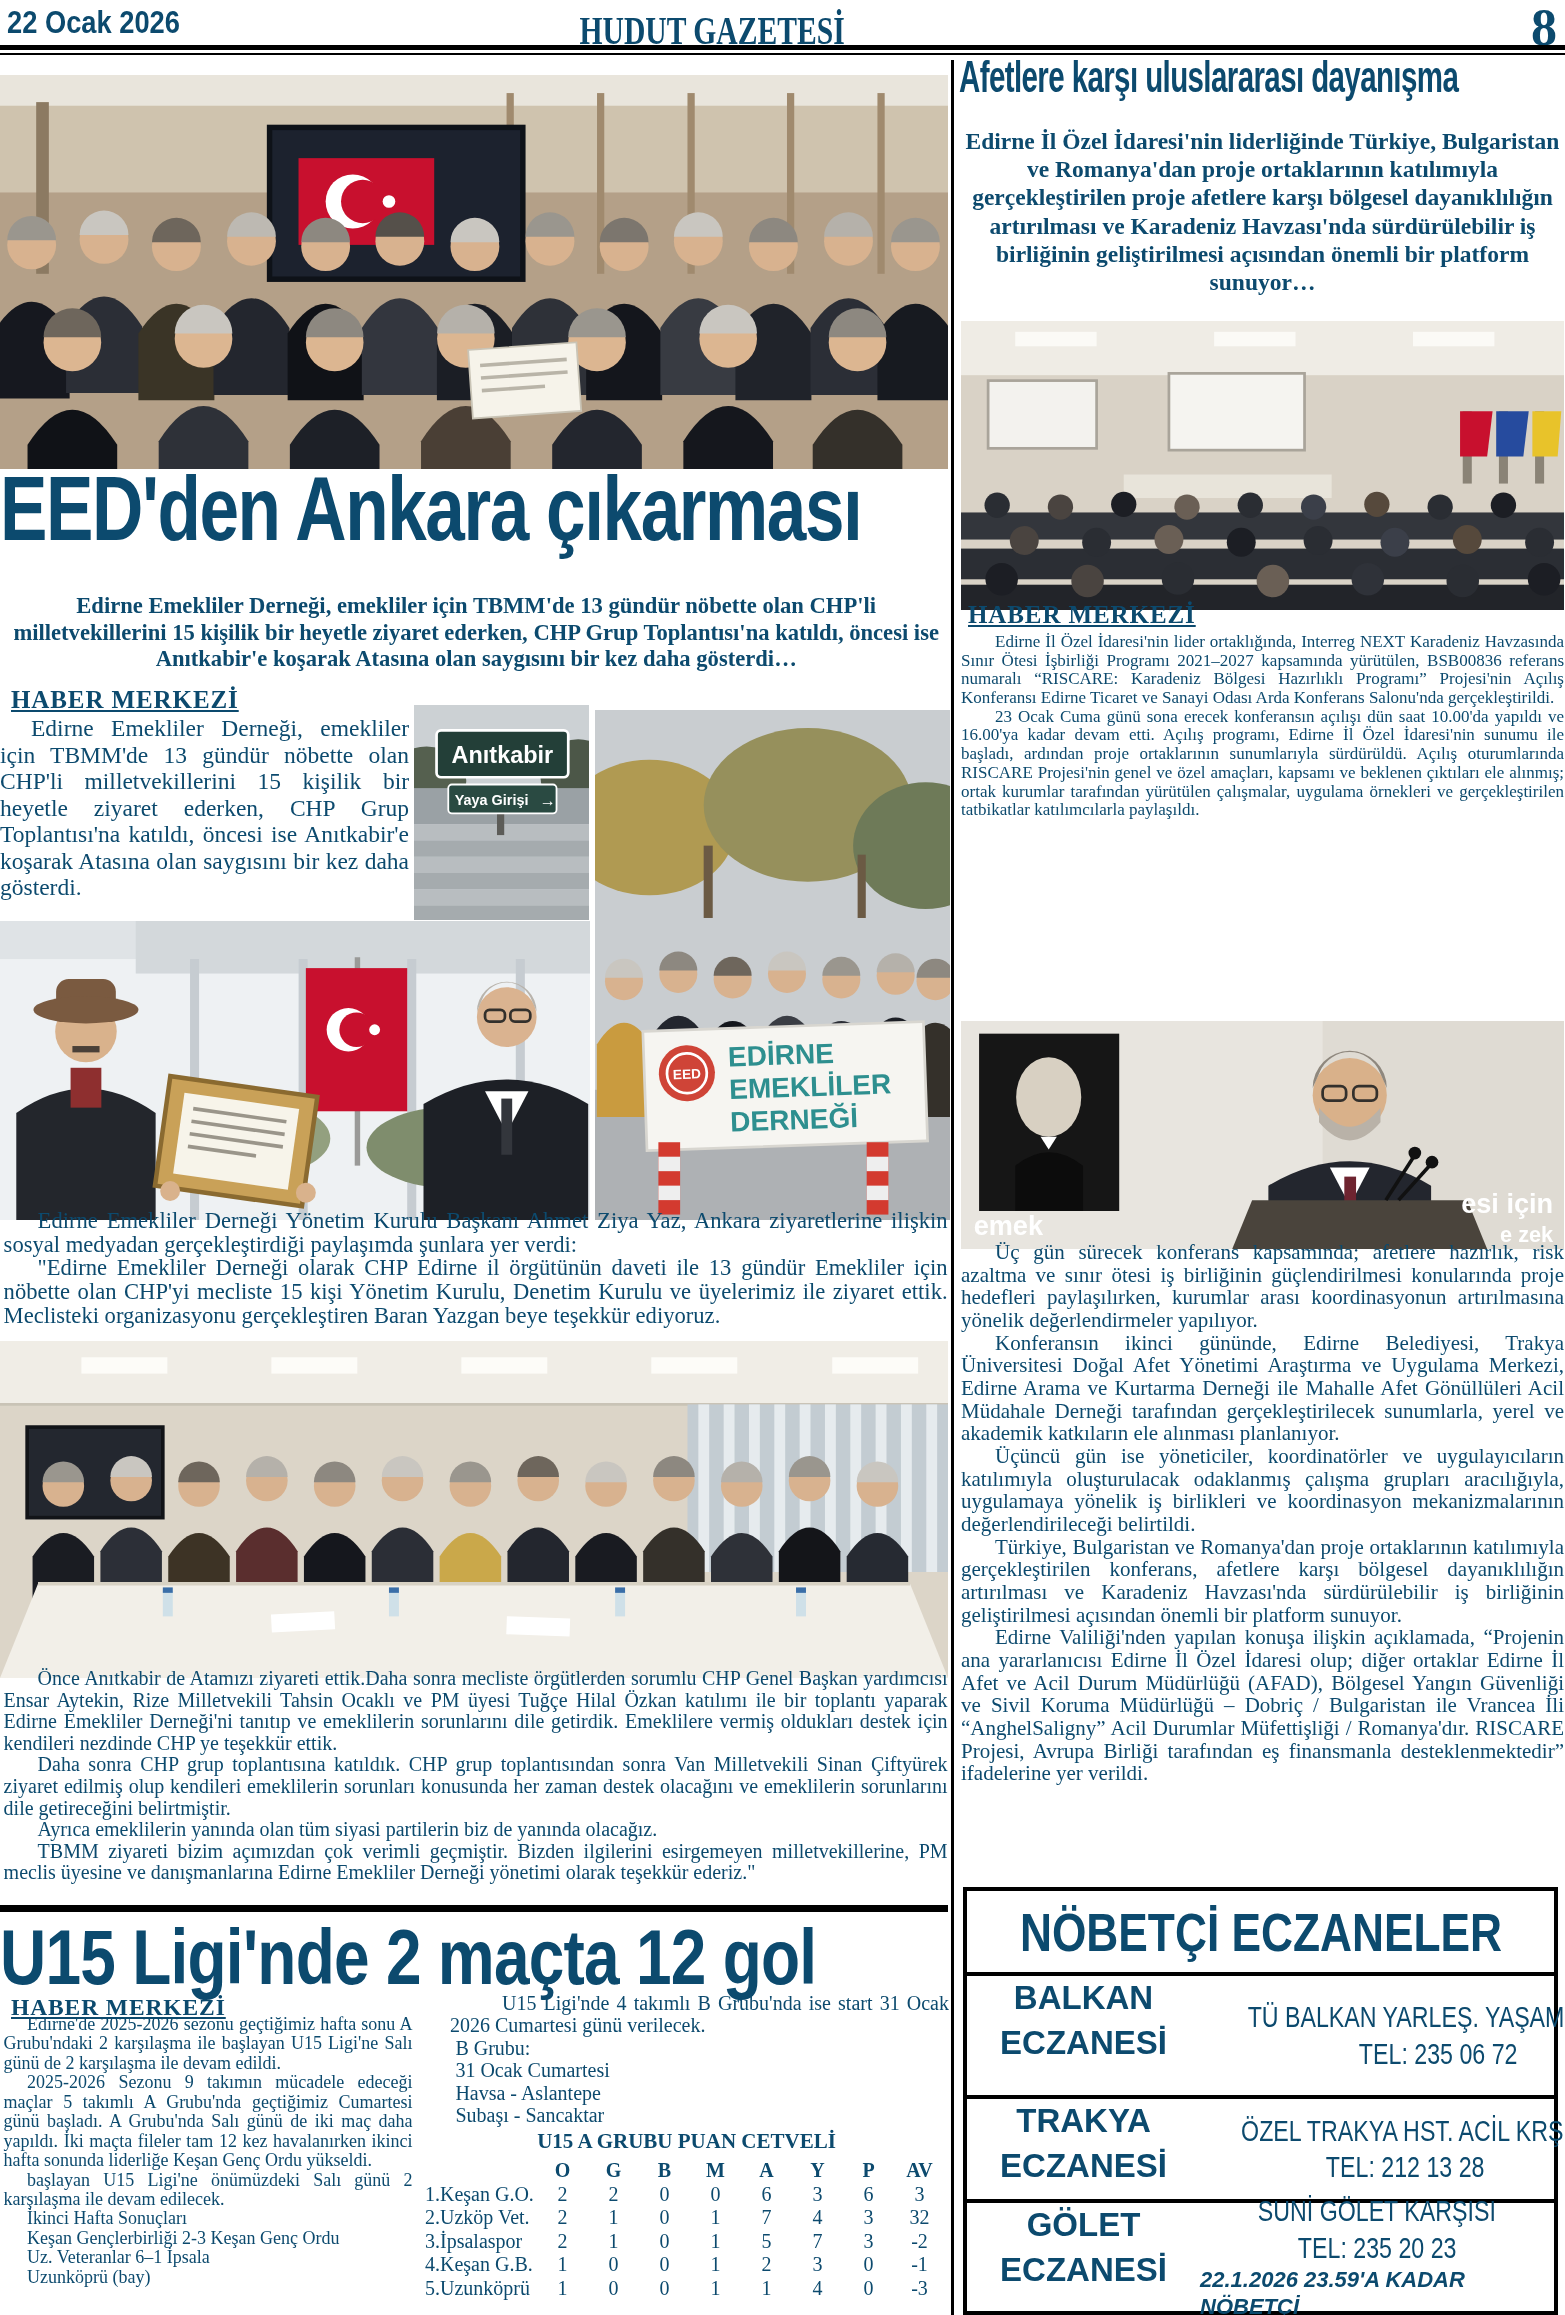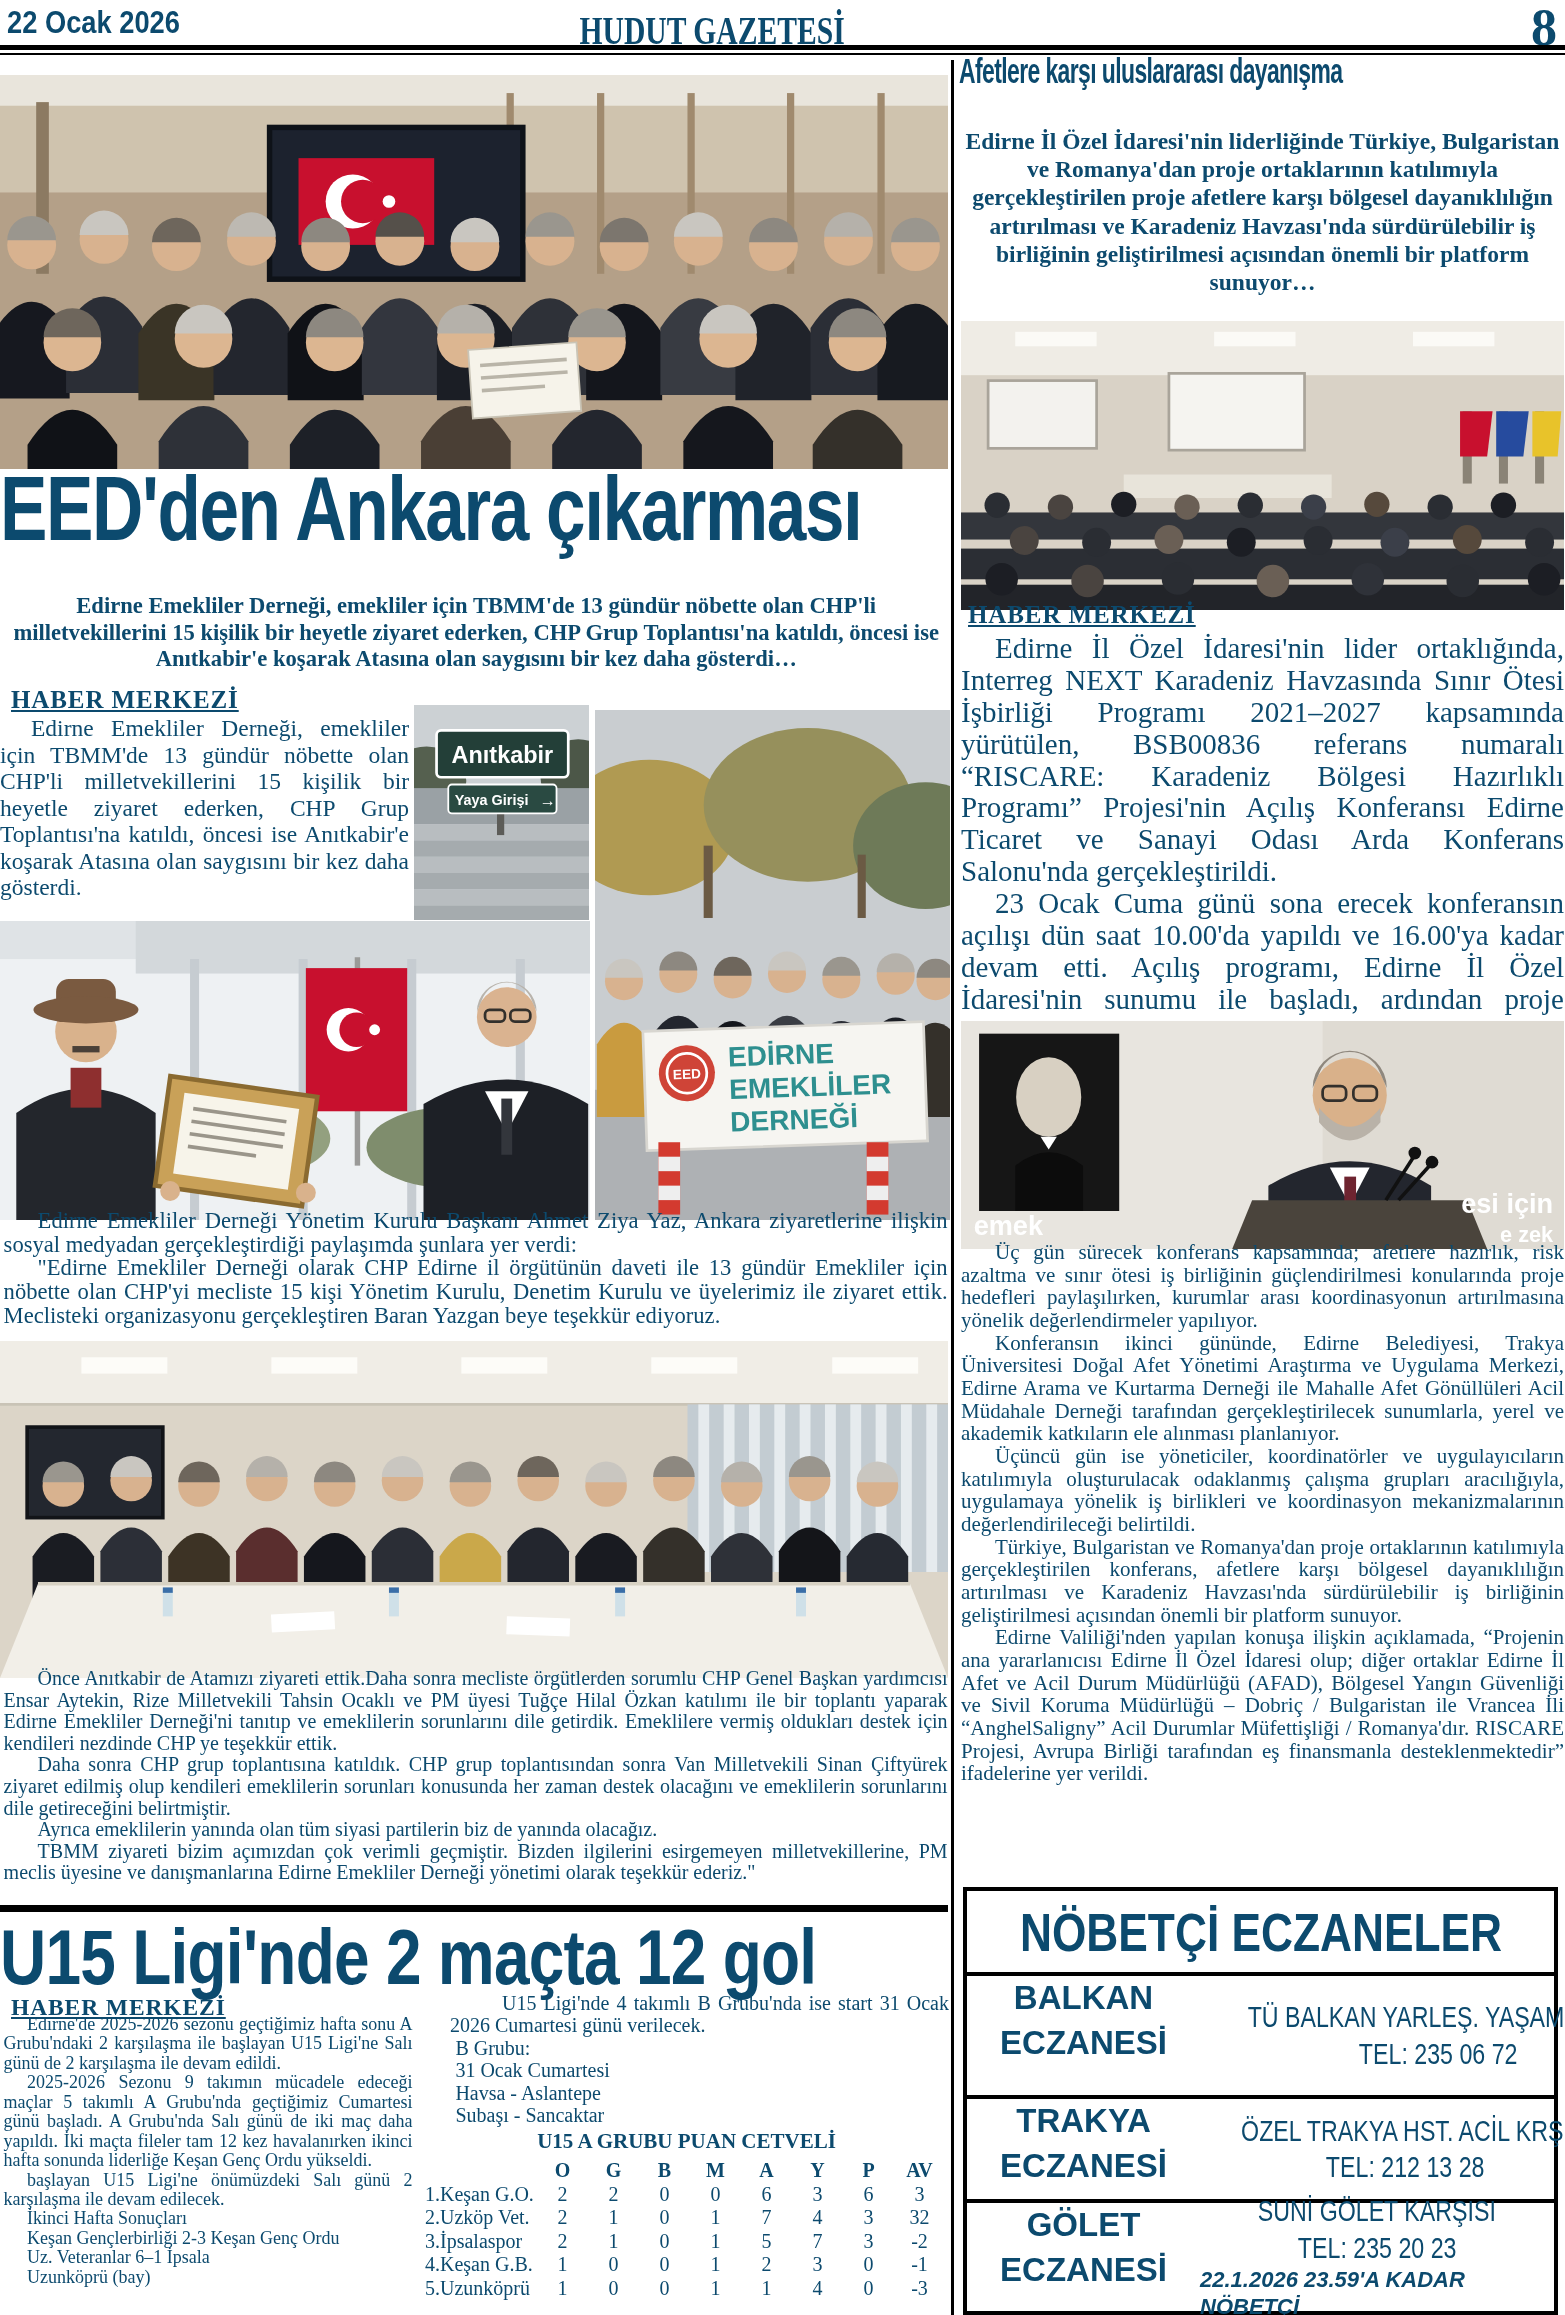--- a/index.html
+++ b/index.html
@@ -15,27 +15,27 @@
   .photo{position:absolute;overflow:hidden;background:#d8d4cc;margin-top:15px;}
   .photo svg{display:block;width:100%;height:100%;}
   
   #hdr-date{left:7.2px;top:5.4px;font-weight:bold;font-size:31px;}
   #masthead{left:441px;top:7.2px;width:543px;text-align:center;font-weight:bold;font-size:40px;}
   #page-num{right:9px;top:-1.8px;font-size:52px;font-weight:bold;}
   #hdr-rule{left:0;top:45px;width:1566px;height:11px;
     background:linear-gradient(#000 0 5.4px,#fff 5.4px 8.1px,#000 8.1px 10px,#fff 10px);}
   #vdiv{left:951px;top:60px;width:2.7px;height:2256px;background:#000;}
   
-  #r-headline{left:959px;top:51px;width:607px;font-weight:bold;font-size:35px;}
+  #r-headline{left:959px;top:51px;width:607px;font-weight:bold;font-size:45px;}
   #r-headline .cond{transform:scaleX(.655);letter-spacing:-0.9px;}
   #r-subtitle{left:961px;top:127px;width:603px;font-weight:bold;font-size:23.5px;
     line-height:1.2;text-align:center;}
   #photo-conf{left:961px;top:306px;width:603px;height:289px;}
   #r-byline{left:968px;top:601px;}
-  #r-body-a{left:961px;top:633px;width:603px;font-size:29px;line-height:1.1;}
+  #r-body-a{left:961px;top:633px;width:603px;font-size:17px;line-height:1.1;}
   #photo-speaker{left:961px;top:1006px;width:603px;height:228px;}
   #r-body-b{left:961px;top:1241px;width:603px;font-size:21px;line-height:1.08;}
   
   #pharmacy{left:963px;top:1887px;width:587px;border:4.5px solid #000;background:#fff;}
   #ph-title{height:81px;display:flex;align-items:center;justify-content:center;
     font-weight:bold;font-size:54px;}
   #ph-title .condc{transform:scaleX(.82);}
   .ph-row{display:grid;grid-template-columns:233px 1fr;border-top:4.5px solid #000;}
   .ph-name{display:flex;flex-direction:column;align-items:center;
     font-weight:bold;font-size:33px;line-height:1.35;font-family:"Liberation Sans",sans-serif;}

